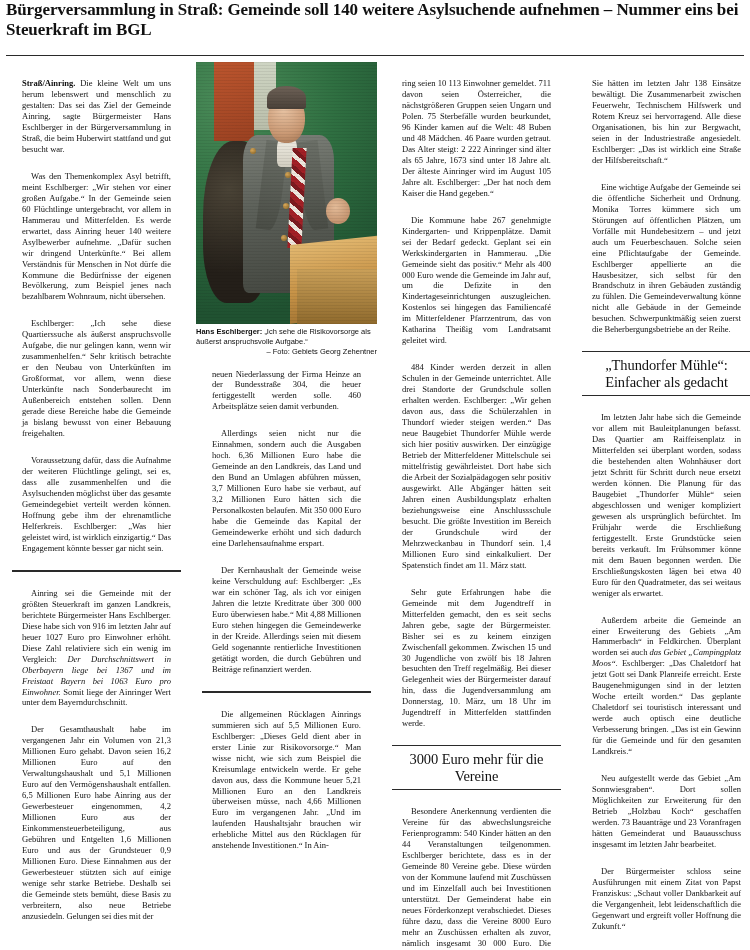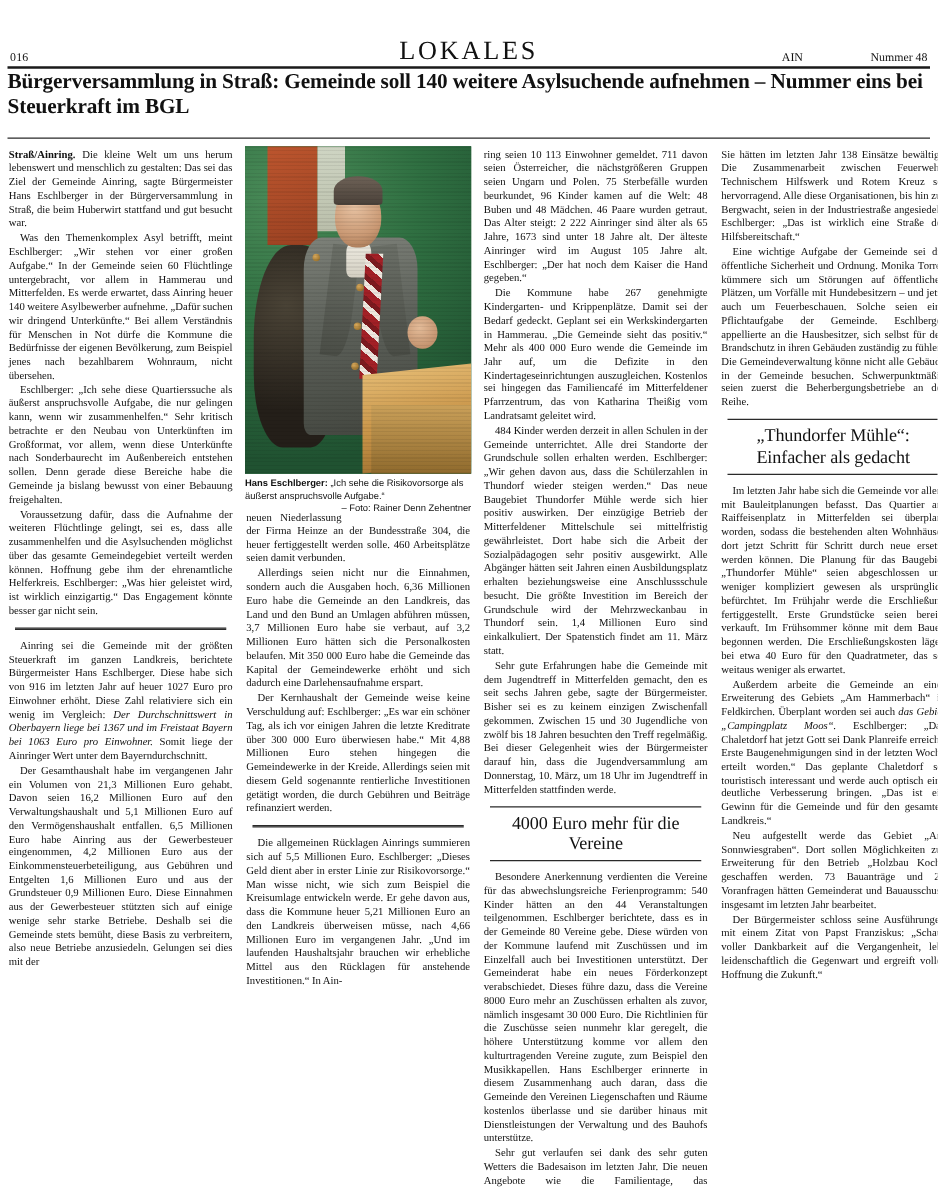--- a/index.html
+++ b/index.html
@@ -68,21 +68,21 @@
   .col{
     width:181px;
     flex:0 0 181px;
     position:relative;
   }
   p.body{
     font-size:8.55px;
     line-height:1.285;
     text-align:justify;
     text-justify:inter-word;
-    margin:1px;
+    margin:16px;
     text-indent:9px;
     hyphens:auto;
     -webkit-hyphens:auto;
     word-spacing:-0.1px;
   }
   p.body.first{text-indent:0;}
   p.body b{font-weight:700;}
   p.body i{font-style:italic;}
 
   
@@ -158,28 +158,20 @@
     letter-spacing:-0.1px;
     font-family:"Liberation Serif", serif;
   }
   .spacer-sm{height:4px;}
 </style>
 </head>
 <body>
 
 <div class="page">
 
-  <div class="masthead">
-    <div class="mh-date">016</div>
-    <div class="mh-title">LOKALES</div>
-    <div class="mh-right">
-      <span>AIN</span>
-      <span>Nummer 48</span>
-    </div>
-  </div>
 
   <div class="subhead">Bürgerversammlung in Straß: Gemeinde soll 140 weitere Asylsuchende aufnehmen – Nummer eins bei Steuerkraft im BGL</div>
 
   <div class="cols">
 
     <div class="col">
       <p class="body first"><b>Straß/Ainring.</b><span> Die kleine Welt um uns herum lebenswert und menschlich zu gestalten: Das sei das Ziel der Gemeinde Ainring, sagte Bürgermeister Hans Eschlberger in der Bürgerversammlung in Straß, die beim Huberwirt stattfand und gut besucht war.</span></p>
       <p class="body">Was den Themenkomplex Asyl betrifft, meint Eschlberger: „Wir stehen vor einer großen Aufgabe.“ In der Gemeinde seien 60 Flüchtlinge untergebracht, vor allem in Hammerau und Mitterfelden. Es werde erwartet, dass Ainring heuer 140 weitere Asylbewerber aufnehme. „Dafür suchen wir dringend Unterkünfte.“ Bei allem Verständnis für Menschen in Not dürfe die Kommune die Bedürfnisse der eigenen Bevölkerung, zum Beispiel jenes nach bezahlbarem Wohnraum, nicht übersehen.</p>
       <p class="body">Eschlberger: „Ich sehe diese Quartierssuche als äußerst anspruchsvolle Aufgabe, die nur gelingen kann, wenn wir zusammenhelfen.“ Sehr kritisch betrachte er den Neubau von Unterkünften im Großformat, vor allem, wenn diese Unterkünfte nach Sonderbaurecht im Außenbereich entstehen sollen. Denn gerade diese Bereiche habe die Gemeinde ja bislang bewusst von einer Bebauung freigehalten.</p>
       <p class="body">Voraussetzung dafür, dass die Aufnahme der weiteren Flüchtlinge gelingt, sei es, dass alle zusammenhelfen und die Asylsuchenden möglichst über das gesamte Gemeindegebiet verteilt werden können. Hoffnung gebe ihm der ehrenamtliche Helferkreis. Eschlberger: „Was hier geleistet wird, ist wirklich einzigartig.“ Das Engagement könnte besser gar nicht sein.</p>
@@ -209,21 +201,21 @@
           <div class="ph-btn" style="left:48%;top:54%"></div>
           <div class="ph-btn" style="left:47%;top:66%"></div>
           <div class="ph-btn" style="left:30%;top:33%"></div>
           <div class="ph-head"></div>
           <div class="ph-hair"></div>
           <div class="ph-podium"></div>
           <div class="ph-podium2"></div>
           <div class="ph-hand"></div>
           <div class="ph-grain"></div>
         </div>
-        <p class="caption"><b>Hans Eschlberger:</b> <span>„Ich sehe die Risikovorsorge als äußerst anspruchsvolle Aufgabe.“</span> <span class="credit">– Foto: Rainer Denn Zehentner</span></p>
+        <p class="caption"><b>Hans Eschlberger:</b> <span>„Ich sehe die Risikovorsorge als äußerst anspruchsvolle Aufgabe.“</span> <span class="credit">– Foto: Gebiets Georg Zehentner</span></p>
       </div>
 
       <div class="spacer-sm"></div>
       <p class="body first">neuen Niederlassung der Firma Heinze an der Bundesstraße 304, die heuer fertiggestellt werden solle. 460 Arbeitsplätze seien damit verbunden.</p>
       <p class="body">Allerdings seien nicht nur die Einnahmen, sondern auch die Ausgaben hoch. 6,36 Millionen Euro habe die Gemeinde an den Landkreis, das Land und den Bund an Umlagen abführen müssen, 3,7 Millionen Euro habe sie verbaut, auf 3,2 Millionen Euro hätten sich die Personalkosten belaufen. Mit 350 000 Euro habe die Gemeinde das Kapital der Gemeindewerke erhöht und sich dadurch eine Darlehensaufnahme erspart.</p>
       <p class="body">Der Kernhaushalt der Gemeinde weise keine Verschuldung auf: Eschlberger: „Es war ein schöner Tag, als ich vor einigen Jahren die letzte Kreditrate über 300 000 Euro überwiesen habe.“ Mit 4,88 Millionen Euro stehen hingegen die Gemeindewerke in der Kreide. Allerdings seien mit diesem Geld sogenannte rentierliche Investitionen getätigt worden, die durch Gebühren und Beiträge refinanziert werden.</p>
 
       <div class="sec">
         <div class="rule"></div>
         <div class="rule"></div>
@@ -233,21 +225,21 @@
     </div>
 
     <div class="col">
       <p class="body first">ring seien 10 113 Einwohner gemeldet. 711 davon seien Österreicher, die nächstgrößeren Gruppen seien Ungarn und Polen. 75 Sterbefälle wurden beurkundet, 96 Kinder kamen auf die Welt: 48 Buben und 48 Mädchen. 46 Paare wurden getraut. Das Alter steigt: 2 222 Ainringer sind älter als 65 Jahre, 1673 sind unter 18 Jahre alt. Der älteste Ainringer wird im August 105 Jahre alt. Eschlberger: „Der hat noch dem Kaiser die Hand gegeben.“</p>
       <p class="body">Die Kommune habe 267 genehmigte Kindergarten- und Krippenplätze. Damit sei der Bedarf gedeckt. Geplant sei ein Werkskindergarten in Hammerau. „Die Gemeinde sieht das positiv.“ Mehr als 400 000 Euro wende die Gemeinde im Jahr auf, um die Defizite in den Kindertageseinrichtungen auszugleichen. Kostenlos sei hingegen das Familiencafé im Mitterfeldener Pfarrzentrum, das von Katharina Theißig vom Landratsamt geleitet wird.</p>
       <p class="body">484 Kinder werden derzeit in allen Schulen in der Gemeinde unterrichtet. Alle drei Standorte der Grundschule sollen erhalten werden. Eschlberger: „Wir gehen davon aus, dass die Schülerzahlen in Thundorf wieder steigen werden.“ Das neue Baugebiet Thundorfer Mühle werde sich hier positiv auswirken. Der einzügige Betrieb der Mitterfeldener Mittelschule sei mittelfristig gewährleistet. Dort habe sich die Arbeit der Sozialpädagogen sehr positiv ausgewirkt. Alle Abgänger hätten seit Jahren einen Ausbildungsplatz erhalten beziehungsweise eine Anschlussschule besucht. Die größte Investition im Bereich der Grundschule wird der Mehrzweckanbau in Thundorf sein. 1,4 Millionen Euro sind einkalkuliert. Der Spatenstich findet am 11. März statt.</p>
       <p class="body">Sehr gute Erfahrungen habe die Gemeinde mit dem Jugendtreff in Mitterfelden gemacht, den es seit sechs Jahren gebe, sagte der Bürgermeister. Bisher sei es zu keinem einzigen Zwischenfall gekommen. Zwischen 15 und 30 Jugendliche von zwölf bis 18 Jahren besuchten den Treff regelmäßig. Bei dieser Gelegenheit wies der Bürgermeister darauf hin, dass die Jugendversammlung am Donnerstag, 10. März, um 18 Uhr im Jugendtreff in Mitterfelden stattfinden werde.</p>
 
       <div class="sec">
         <div class="rule"></div>
-        <h2>4000 Euro mehr für die Vereine</h2>
+        <h2>3000 Euro mehr für die Vereine</h2>
         <div class="rule"></div>
       </div>
 
       <p class="body">Besondere Anerkennung verdienten die Vereine für das abwechslungsreiche Ferienprogramm: 540 Kinder hätten an den 44 Veranstaltungen teilgenommen. Eschlberger berichtete, dass es in der Gemeinde 80 Vereine gebe. Diese würden von der Kommune laufend mit Zuschüssen und im Einzelfall auch bei Investitionen unterstützt. Der Gemeinderat habe ein neues Förderkonzept verabschiedet. Dieses führe dazu, dass die Vereine 8000 Euro mehr an Zuschüssen erhalten als zuvor, nämlich insgesamt 30 000 Euro. Die Richtlinien für die Zuschüsse seien nunmehr klar geregelt, die höhere Unterstützung komme vor allem den kulturtragenden Vereine zugute, zum Beispiel den Musikkapellen. Hans Eschlberger erinnerte in diesem Zusammenhang auch daran, dass die Gemeinde den Vereinen Liegenschaften und Räume kostenlos überlasse und sie darüber hinaus mit Dienstleistungen der Verwaltung und des Bauhofs unterstütze.</p>
       <p class="body">Sehr gut verlaufen sei dank des sehr guten Wetters die Badesaison im letzten Jahr. Die neuen Angebote wie die Familientage, das Vollmondschwimmen und der „Sport nach zwei“ seien ebenso gut angenommen worden wie die an sieben Wochenenden verlängerten Öffnungszeiten. Die Besucherzahl sei von 70 000 auf 106 000 gestiegen, was zu einer deutlichen Verminderung des Betriebskostendefizits geführt habe. Trotzdem betrage dieses noch immer 200 000 Euro: 88 000 Euro für Heizkosten, 44 000 Euro für Stromkosten und 13,5 Millionen Liter Frischwasser seien für den Betrieb des Freibads aufgewendet worden. Heuer solle ein modernes Kassensystem installiert werden. Die so gut angenommenen Veranstaltungen sollen auch heuer wieder stattfinden.</p>
 
     </div>
 
     <div class="col">
       <p class="body first">Sie hätten im letzten Jahr 138 Einsätze bewältigt. Die Zusammenarbeit zwischen Feuerwehr, Technischem Hilfswerk und Rotem Kreuz sei hervorragend. Alle diese Organisationen, bis hin zur Bergwacht, seien in der Industriestraße angesiedelt. Eschlberger: „Das ist wirklich eine Straße der Hilfsbereitschaft.“</p>

